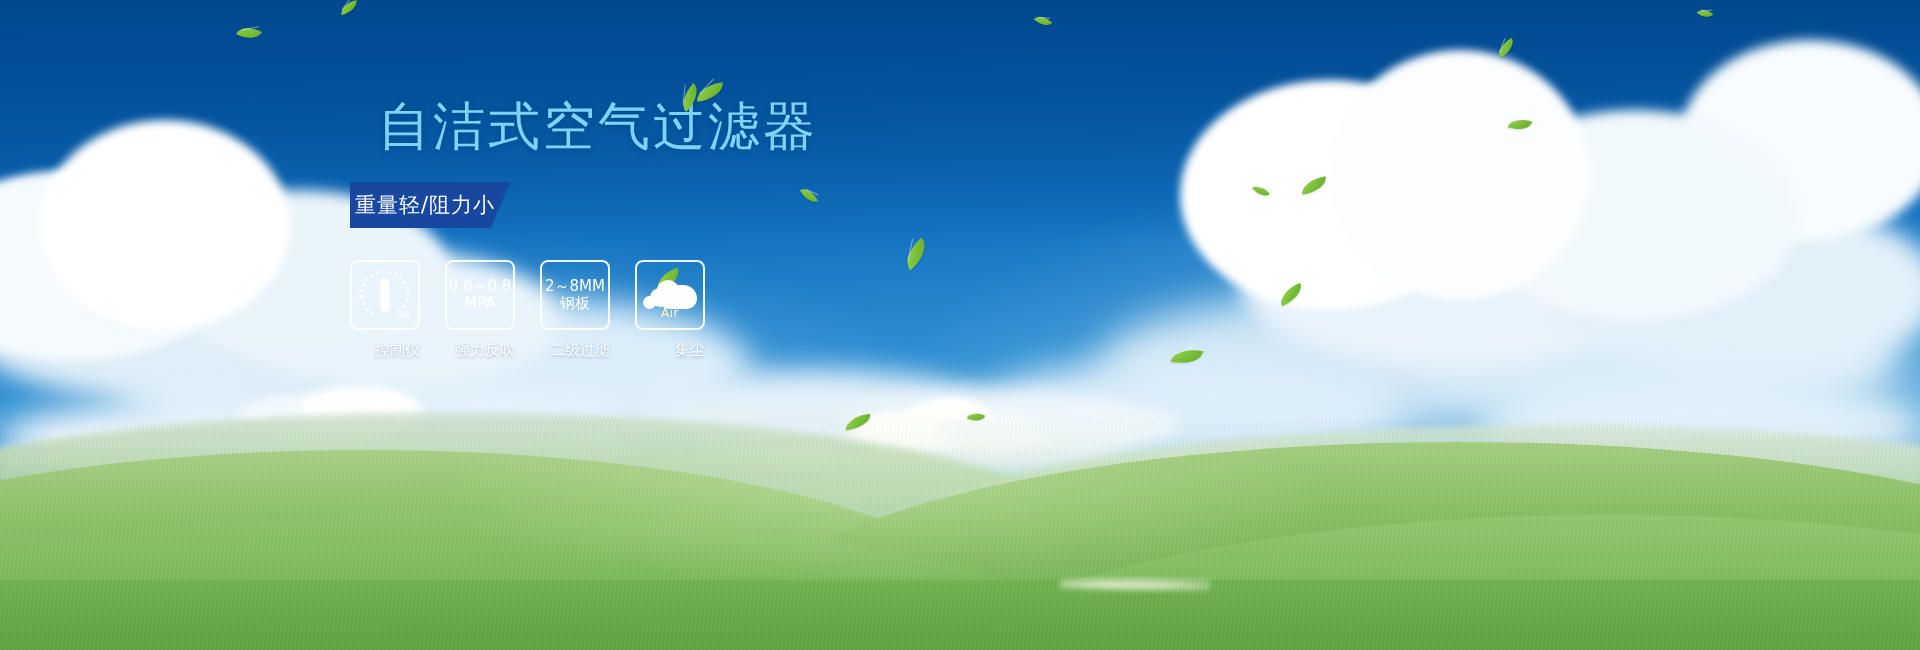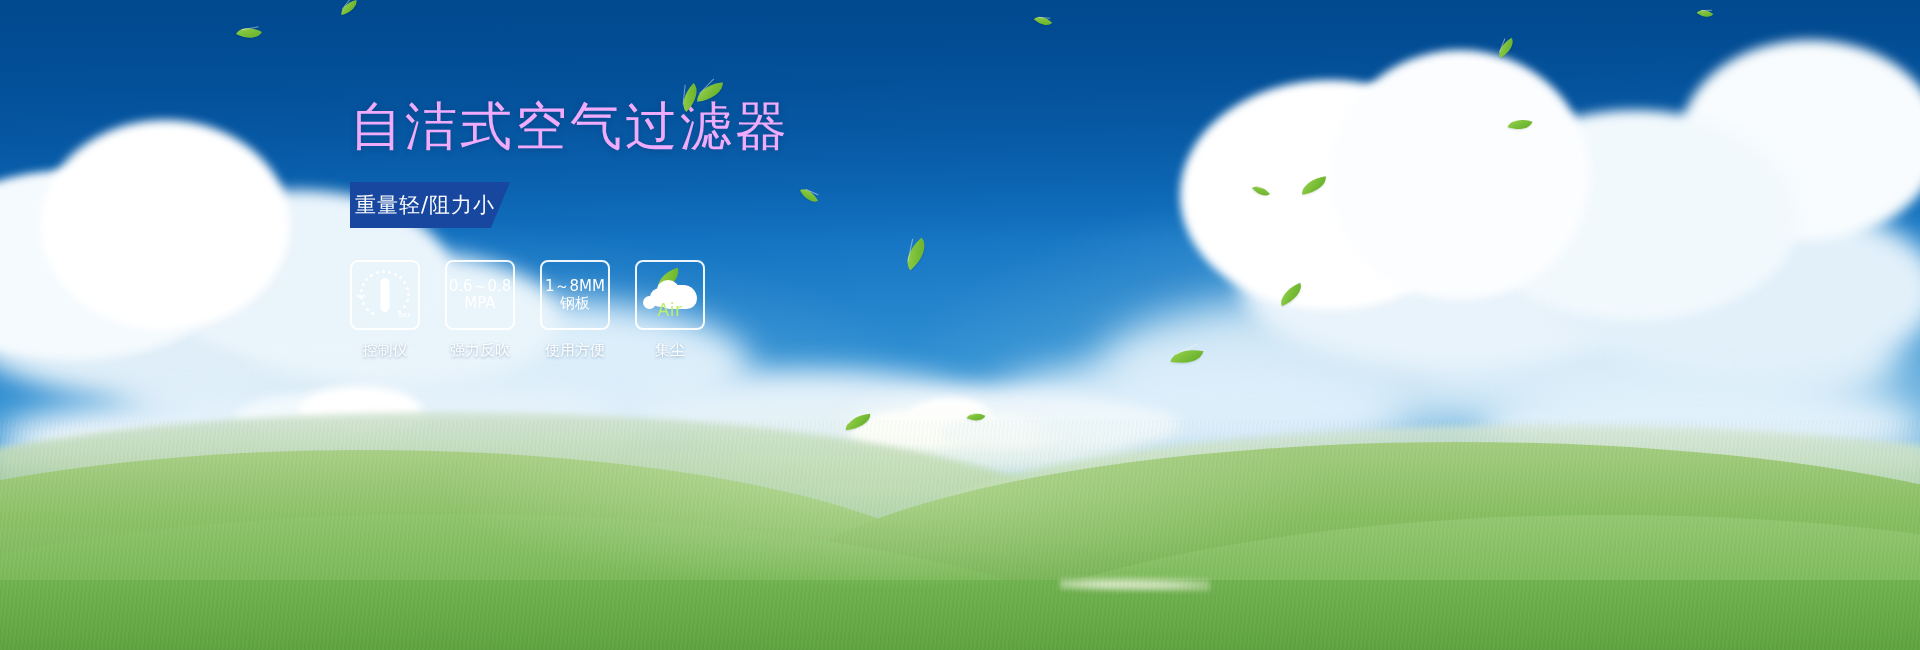--- a/index.html
+++ b/index.html
@@ -134,23 +134,24 @@
   }
   .leaf::after{
     content:""; position:absolute; left:12%; top:48%; width:76%; height:1px;
     background:rgba(255,255,255,.45); transform:rotate(-38deg); transform-origin:left center;
   }
 
   
   .content { position:absolute; left:350px; top:100px; width:700px; }
 
   .title {
-    font-size:52px; line-height:1; color:#f0abfc; letter-spacing:3px;
+    font-size:52px; line-height:1; color:#7dd3fc; letter-spacing:3px;
     font-weight:400; white-space:nowrap;
     text-shadow:0 1px 6px rgba(0,40,90,.35);
+    margin-left:28px;
   }
 
   .title-leaf-wrap { position:absolute; left:327px; top:-22px; width:60px; height:40px; }
 
   .tagrow { position:relative; margin-top:30px; height:46px;text-align:center; }
   .tag {
     position:absolute; top:0; height:46px; display:flex; align-items:center; justify-content:center;
     font-size:21px; letter-spacing:1px; white-space:nowrap;
   }
   .tag-a {
@@ -158,21 +159,21 @@
     clip-path:polygon(0 0, 100% 0, 88% 100%, 0 100%);
     padding-right:10px;
   }
   .tag-b {
     left:152px; width:174px; background:#ffffff; color:#16489f;
     clip-path:polygon(12% 0, 100% 0, 100% 100%, 0 100%);
     padding-left:14px;
   }
 
   .features { position:relative; margin-top:32px; display:flex; gap:25px; }
-  .feature { width:70px; display:flex; flex-direction:column; align-items:center; }
+  .feature { width:70px; display:flex; flex-direction:column; align-items:flex-end; }
   .feat-box {
     width:70px; height:70px; border:2px solid rgba(255,255,255,.92);
     border-radius:8px; display:flex; flex-direction:column;
     align-items:center; justify-content:center; color:#fff;
     text-align:center; line-height:1.15;
   }
   .feat-text { font-size:15px; letter-spacing:0; }
   .feat-caption {
     margin-top:11px; font-size:15px; color:#ffffff; white-space:nowrap;
     text-shadow:0 1px 3px rgba(0,50,100,.35);
@@ -208,21 +209,21 @@
   .air-c2 { position:absolute; right:19px; bottom:18px; width:22px; height:20px; background:#fff; border-radius:50%; }
   .air-c3 { position:absolute; left:8px;   bottom:11px; width:20px; height:19px; background:#fff; border-radius:50%; }
   .air-c4 { position:absolute; left:1px;   bottom:9px;  width:13px; height:13px; background:#fff; border-radius:50%; }
   .air-leaf {
     position:absolute; left:13px; top:-1px; width:26px; height:17px;
     background:linear-gradient(120deg,#9ed24f 0%, #79bf33 60%, #5aa621 100%);
     border-radius:100% 0 100% 0; transform:rotate(-18deg);
   }
   .air-label {
     position:absolute; left:50%; bottom:-3px; transform:translateX(-50%);
-    font-size:17px; color:#bef264; letter-spacing:.5px;
+    font-size:12px; color:#fef9c3; letter-spacing:.5px;
   }
 </style>
 </head>
 <body>
 
 <div class="banner">
 
   <div class="sky"></div>
   <div class="sky-top-dark"></div>
 
@@ -346,24 +347,24 @@
         <div class="feat-box">
           <div class="feat-text">0.6～0.8</div>
           <div class="feat-text">MPA</div>
         </div>
         <div class="feat-caption">强力反吹</div>
       </div>
 
 
       <div class="feature">
         <div class="feat-box">
-          <div class="feat-text">1～8MM</div>
+          <div class="feat-text">2～8MM</div>
           <div class="feat-text">钢板</div>
         </div>
-        <div class="feat-caption">使用方便</div>
+        <div class="feat-caption">二级过滤</div>
       </div>
 
       <div class="feature">
         <div class="feat-box">
           <div class="airicon">
             <div class="air-leaf"></div>
             <div class="air-c1"></div>
             <div class="air-c2"></div>
             <div class="air-c3"></div>
             <div class="air-c4"></div>

